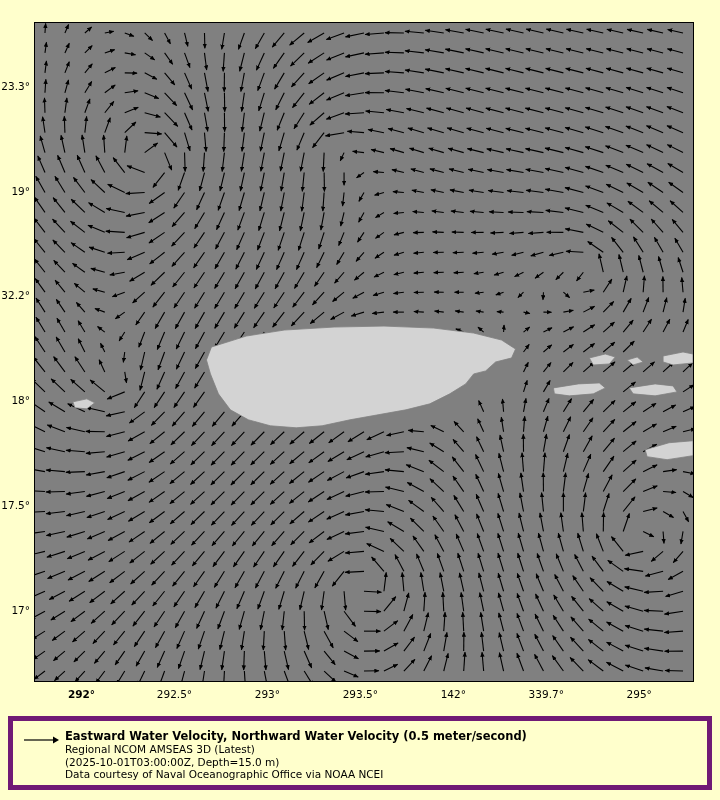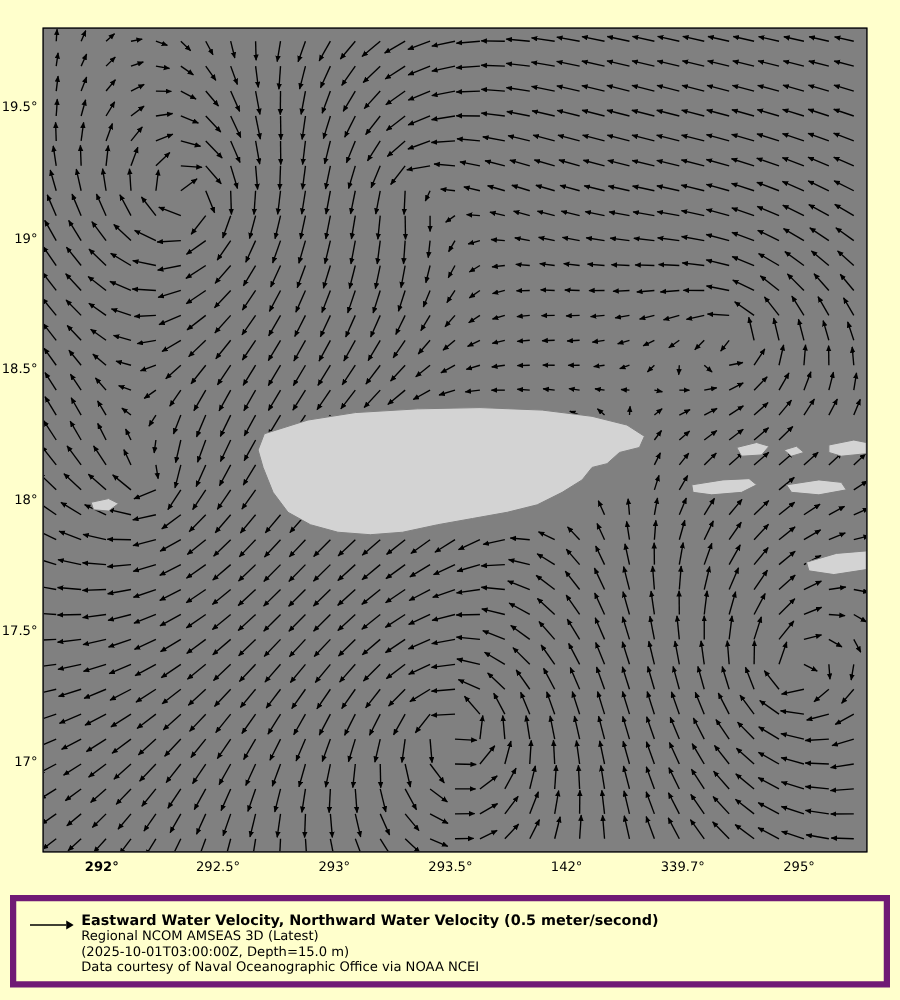--- a/index.html
+++ b/index.html
@@ -114,23 +114,23 @@
 </style>
 </head>
 <body>
 
 <div id="page">
 
   <div id="y-axis">
       <div class="tick-label ytick" style="top: 587.667px;">17°</div>
       <div class="tick-label ytick" style="top: 482.905px;">17.5°</div>
       <div class="tick-label ytick" style="top: 378.143px;">18°</div>
-      <div class="tick-label ytick" style="top: 273.381px;">18.5°</div>
+      <div class="tick-label ytick" style="top: 273.381px;">32.2°</div>
       <div class="tick-label ytick" style="top: 168.619px;">19°</div>
-      <div class="tick-label ytick" style="top: 63.8571px;">19.5°</div>
+      <div class="tick-label ytick" style="top: 63.8571px;">23.3°</div>
     </div>
 
   <div id="plot-wrap">
     <div id="plot-area">
       <svg id="vector-svg" viewBox="0 0 660 660" preserveAspectRatio="none">
         <defs>
           <marker id="ah" markerWidth="5" markerHeight="5" refX="4.2" refY="2" orient="auto" markerUnits="strokeWidth">
             <path d="M0,0 L4.6,2 L0,4 z" fill="#000"></path>
           </marker>
         </defs>

